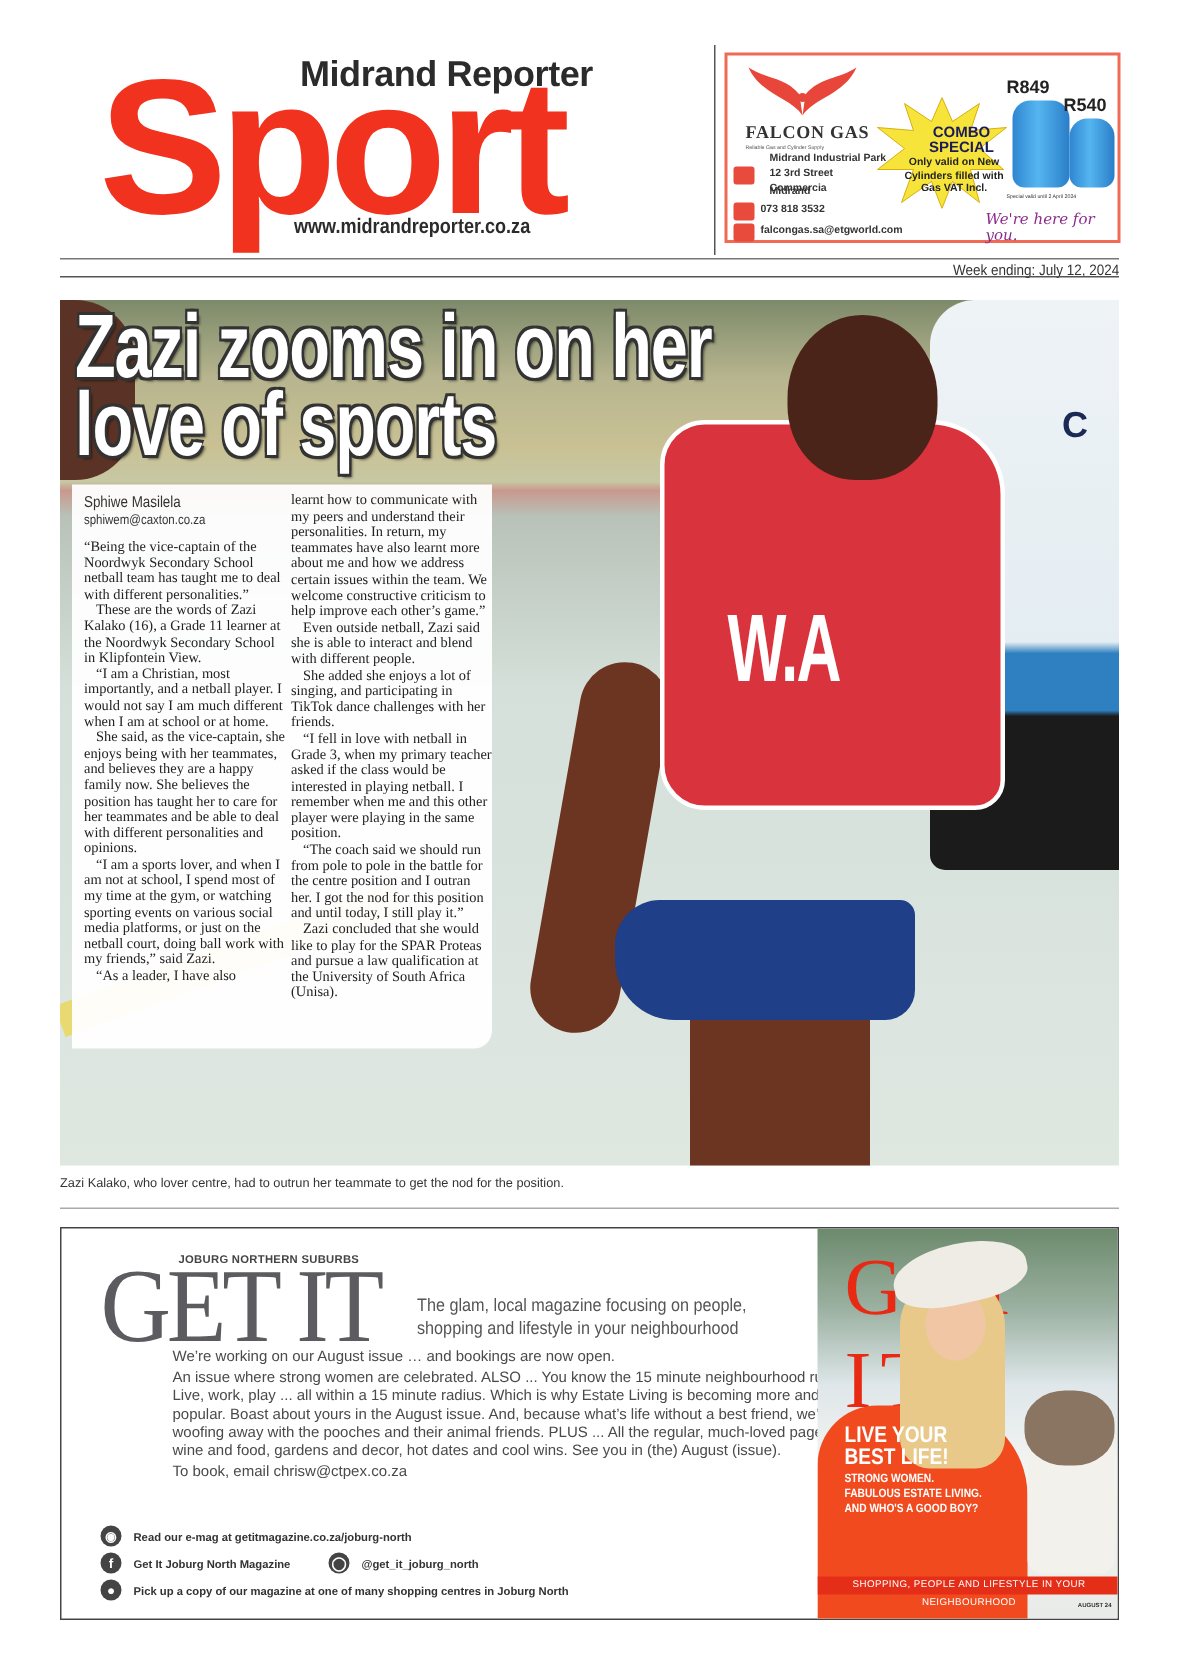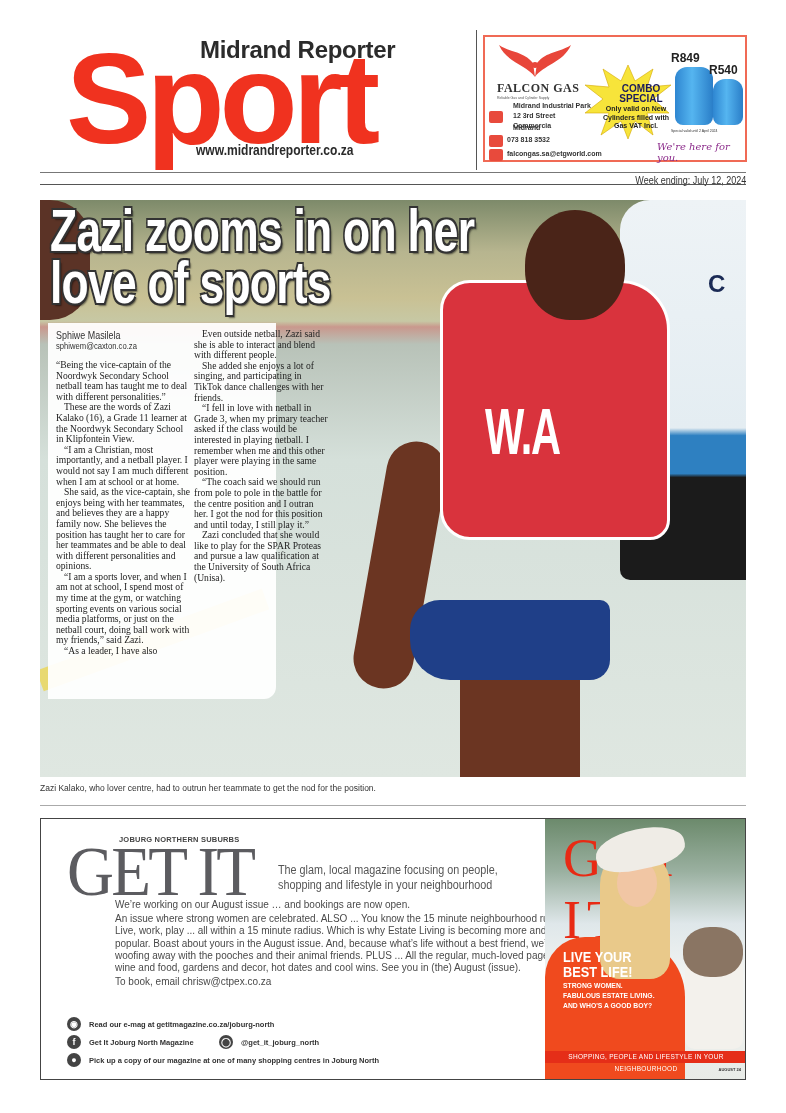--- a/index.html
+++ b/index.html
@@ -49,21 +49,21 @@
   .ph-girl-arm { position: absolute; left: 330px; top: 240px; width: 60px; height: 250px; background: #6b3522; border-radius: 30px; transform: rotate(10deg); }
   .ph-shorts { position: absolute; left: 370px; top: 400px; width: 200px; height: 80px; background: #1f3f88; border-radius: 30px 10px 20px 40px; }
   .ph-bib { position: absolute; left: 400px; top: 80px; width: 230px; height: 260px; background: #d9333d; border: 3px solid #fff; border-radius: 30px 50px 20px 30px; }
   .ph-bib-text { position: absolute; left: 445px; top: 195px; font-size: 64px; font-weight: bold; color: #fff; transform: scaleX(0.65); transform-origin: left top; letter-spacing: -2px; }
   .ph-head { position: absolute; left: 485px; top: 10px; width: 100px; height: 110px; background: #4a2418; border-radius: 50% 50% 45% 45%; }
 
   .headline { position: absolute; left: 50px; top: 205px; width: 520px; font-family: "Liberation Sans", sans-serif; font-weight: bold; font-size: 60px; line-height: 52px; color: #fff; letter-spacing: -1px;
     transform: scaleX(0.74); transform-origin: left top; text-shadow: -2px -2px 0 #333, 2px -2px 0 #333, -2px 2px 0 #333, 2px 2px 0 #333, 3px 3px 2px rgba(0,0,0,0.5); white-space: nowrap; }
 
   
-  .story { position: absolute; left: 48px; top: 323px; width: 228px; height: 376px; background: rgba(255,255,255,0.94); border-radius: 0 0 12px 0; }
+  .story { position: absolute; left: 48px; top: 323px; width: 280px; height: 376px; background: rgba(255,255,255,0.94); border-radius: 0 0 12px 0; }
   .byline { position: absolute; left: 8px; top: 6px; font-size: 10.5px; color: #333; transform: scaleX(0.85); transform-origin: left top; }
   .byline-email { position: absolute; left: 8px; top: 18px; font-size: 9px; color: #333; transform: scaleX(0.85); transform-origin: left top; }
   .col { position: absolute; font-family: "Liberation Serif", serif; font-size: 9.6px; line-height: 10.6px; color: #222; }
   .col1 { left: 8px; top: 37px; width: 134px; }
   .col2 { left: 146px; top: 0px; width: 134px; }
   .col p { text-indent: 8px; }
   .col p.first { text-indent: 0; }
 
   .caption { position: absolute; left: 40px; top: 783px; font-size: 8.5px; color: #333; }
   .rule-mid { position: absolute; left: 40px; top: 805px; width: 706px; height: 1px; background: #aaa; }
@@ -162,20 +162,21 @@
   <div class="byline-email">sphiwem@caxton.co.za</div>
   <div class="col col1">
     <p class="first">“Being the vice-captain of the Noordwyk Secondary School netball team has taught me to deal with different personalities.”</p>
     <p>These are the words of Zazi Kalako (16), a Grade 11 learner at the Noordwyk Secondary School in Klipfontein View.</p>
     <p>“I am a Christian, most importantly, and a netball player. I would not say I am much different when I am at school or at home.</p>
     <p>She said, as the vice-captain, she enjoys being with her teammates, and believes they are a happy family now. She believes the position has taught her to care for her teammates and be able to deal with different personalities and opinions.</p>
     <p>“I am a sports lover, and when I am not at school, I spend most of my time at the gym, or watching sporting events on various social media platforms, or just on the netball court, doing ball work with my friends,” said Zazi.</p>
     <p>“As a leader, I have also</p>
   </div>
   <div class="col col2" style="top:6px;">
+    <p class="first">learnt how to communicate with my peers and understand their personalities. In return, my teammates have also learnt more about me and how we address certain issues within the team. We welcome constructive criticism to help improve each other’s game.”</p>
     <p>Even outside netball, Zazi said she is able to interact and blend with different people.</p>
     <p>She added she enjoys a lot of singing, and participating in TikTok dance challenges with her friends.</p>
     <p>“I fell in love with netball in Grade 3, when my primary teacher asked if the class would be interested in playing netball. I remember when me and this other player were playing in the same position.</p>
     <p>“The coach said we should run from pole to pole in the battle for the centre position and I outran her. I got the nod for this position and until today, I still play it.”</p>
     <p>Zazi concluded that she would like to play for the SPAR Proteas and pursue a law qualification at the University of South Africa (Unisa).</p>
   </div>
 </div>
 
 <div class="caption">Zazi Kalako, who lover centre, had to outrun her teammate to get the nod for the position.</div>
 <div class="rule-mid"></div>

